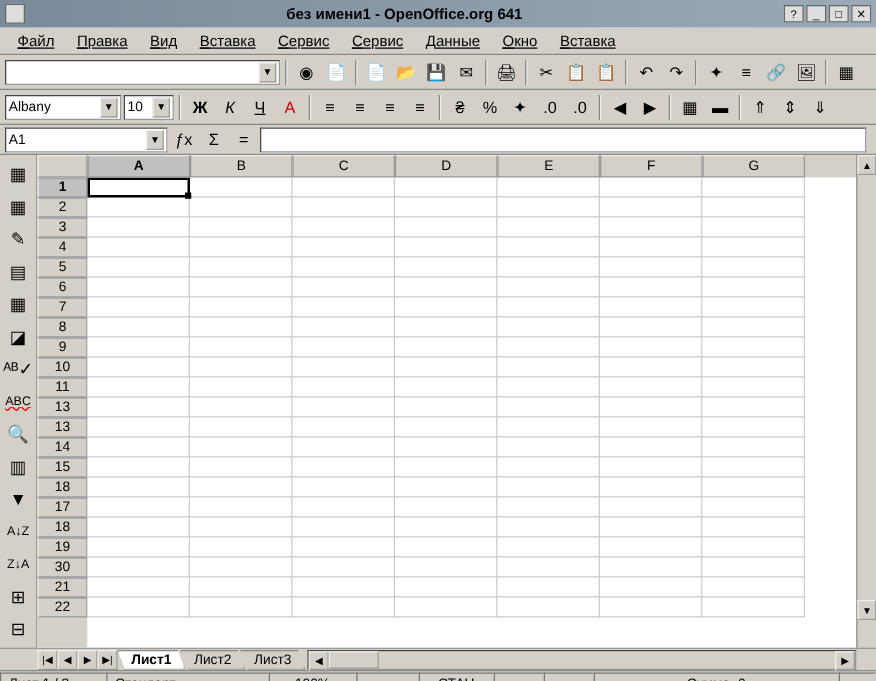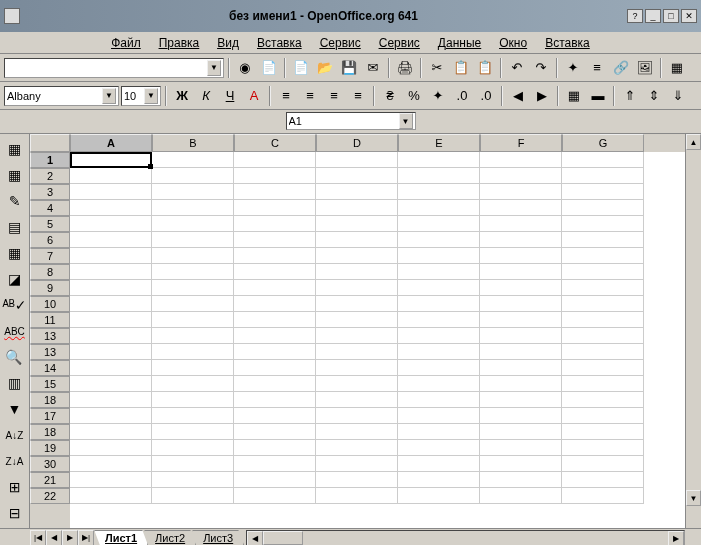--- a/index.html
+++ b/index.html
@@ -1,31 +1,31 @@
 <!DOCTYPE html>
 <html><head>
 <meta charset="utf-8">
 <style>
 * { margin: 0; padding: 0; box-sizing: border-box; font-family: Arial, sans-serif; }
 body { background: #c0c0c0; width: 701px; height: 545px; overflow: hidden; font-size: 12px; }
-.titlebar { height: 32px; background: linear-gradient(to right, #7a8a9a, #9aaab8); display: flex; align-items: center; padding: 10px 4px; gap: 4px; }
+.titlebar { height: 22px; background: linear-gradient(to right, #7a8a9a, #9aaab8); display: flex; align-items: center; padding: 10px 4px; gap: 4px; }
 .tb-icon { width: 16px; height: 16px; background: #ddd; border: 1px solid #666; }
 .tb-title { flex: 1; text-align: center; color: #000; font-size: 12px; font-weight: bold; }
 .tb-btns { display: flex; gap: 2px; }
 .tb-btn { width: 16px; height: 14px; background: #ddd; border: 1px solid #666; display: flex; align-items: center; justify-content: center; font-size: 9px; cursor: pointer; }
-.menubar { height: 22px; background: #d4d0c8; display: flex; align-items: center; padding: 2px 6px; gap: 2px; border-bottom: 1px solid #888; justify-content: center; }
+.menubar { height: 22px; background: #d4d0c8; display: flex; align-items: center; padding: 2px 6px; gap: 2px; border-bottom: 1px solid #888; }
 .menu-item { padding: 2px 8px; cursor: pointer; font-size: 12px; text-decoration: underline; text-decoration-color: #000; text-underline-offset: 1px; }
 .menu-item:first-letter { text-decoration: underline; }
 .toolbar { height: 28px; background: #d4d0c8; display: flex; align-items: center; padding: 2px 4px; gap: 2px; border-bottom: 1px solid #888; }
 .combo { height: 20px; background: #fff; border: 1px inset #999; display: flex; align-items: center; padding: 0 2px; }
 .combo input { border: none; outline: none; flex: 1; font-size: 11px; width: 100%; }
 .combo-btn { width: 14px; height: 16px; background: #d4d0c8; border: 1px outset #eee; display: flex; align-items: center; justify-content: center; font-size: 8px; cursor: pointer; }
 .tbtn { width: 22px; height: 22px; border: 1px solid transparent; display: flex; align-items: center; justify-content: center; cursor: pointer; font-size: 13px; }
 .sep { width: 2px; height: 20px; border-left: 1px solid #888; border-right: 1px solid #eee; margin: 0 2px; }
-.formula-bar { height: 24px; background: #d4d0c8; display: flex; align-items: center; padding: 2px 4px; gap: 2px; border-bottom: 1px solid #888; flex-direction: column; }
+.formula-bar { height: 24px; background: #d4d0c8; display: flex; align-items: center; padding: 2px 4px; gap: 2px; border-bottom: 1px solid #888; }
 .main-area { display: flex; height: 394px; }
 .side-toolbar { width: 30px; background: #d4d0c8; border-right: 1px solid #888; display: flex; flex-direction: column; align-items: center; padding: 4px 0; gap: 4px; }
 .side-btn { width: 22px; height: 22px; cursor: pointer; display: flex; align-items: center; justify-content: center; font-size: 14px; }
 .grid-area { flex: 1; display: flex; flex-direction: column; background: #fff; }
 .col-headers { height: 18px; display: flex; background: #d4d0c8; }
 .corner { width: 40px; height: 18px; background: #d4d0c8; border: 1px solid #999; border-top: 1px solid #eee; border-left: 1px solid #eee; }
 .col-h { width: 82px; height: 18px; border: 1px solid #999; border-top: 1px solid #eee; display: flex; align-items: center; justify-content: center; font-size: 11px; background: #d4d0c8; cursor: pointer; }
 .col-h.active { background: #c0c0c0; font-weight: bold; }
 .grid-body { flex: 1; display: flex; overflow: hidden; }
 .row-headers { width: 40px; background: #d4d0c8; }
@@ -34,21 +34,21 @@
 .cells { flex: 1; position: relative; background: #fff; }
 .cell-grid { position: absolute; inset: 0; }
 .cell-row { height: 16px; display: flex; }
 .cell { width: 82px; height: 16px; border-right: 1px solid #ccc; border-bottom: 1px solid #ccc; }
 .active-cell { position: absolute; top: 0; left: 0; width: 82px; height: 16px; border: 2px solid #000; pointer-events: none; }
 .active-cell::after { content: ''; position: absolute; bottom: -3px; right: -3px; width: 5px; height: 5px; background: #000; }
 .scroll-v { width: 16px; background: #d4d0c8; border-left: 1px solid #888; }
 .scroll-v-btn { height: 16px; background: #d4d0c8; border: 1px outset #eee; display: flex; align-items: center; justify-content: center; font-size: 8px; cursor: pointer; }
 .tab-bar { height: 18px; background: #d4d0c8; display: flex; align-items: center; border-top: 1px solid #888; }
 .tab-nav { width: 16px; height: 16px; border: 1px outset #eee; display: flex; align-items: center; justify-content: center; font-size: 8px; cursor: pointer; }
-.sheet-tab { padding: 1px 10px; height: 16px; border: 1px solid #888; font-size: 11px; cursor: pointer; background: #d4d0c8; clip-path: polygon(0 0, calc(100% - 6px) 0, 100% 100%, 6px 100%); margin-right: -4px; text-decoration: underline; }
+.sheet-tab { padding: 1px 10px; height: 16px; border: 1px solid #888; font-size: 11px; cursor: pointer; background: #d4d0c8; clip-path: polygon(0 0, calc(100% - 6px) 0, 100% 100%, 6px 100%); margin-right: -4px; }
 .sheet-tab.active { background: #fff; font-weight: bold; z-index: 1; }
 .hscroll { flex: 1; height: 16px; background: #d4d0c8; border: 1px inset #999; display: flex; margin-left: 6px; }
 .hscroll-thumb { width: 40px; background: #d4d0c8; border: 1px outset #eee; }
 .statusbar { height: 20px; background: #d4d0c8; display: flex; align-items: center; border-top: 1px solid #888; font-size: 11px; }
 .status-cell { height: 18px; border: 1px inset #ccc; padding: 1px 6px; display: flex; align-items: center; }
 </style>
 </head>
 <body>
 
 <div class="titlebar">
@@ -99,21 +99,21 @@
   <div class="sep"></div>
   <div class="tbtn">✦</div>
   <div class="tbtn">≡</div>
   <div class="tbtn">🔗</div>
   <div class="tbtn">🖼</div>
   <div class="sep"></div>
   <div class="tbtn">▦</div>
 </div>
 
 <div class="toolbar">
-  <div class="combo" style="width:115px">
+  <div class="combo" style="width:93px">
       <input type="text" value="Albany" style="">
       <div class="combo-btn">▼</div>
     </div>
   <div class="combo" style="width:40px">
       <input type="text" value="10" style="">
       <div class="combo-btn">▼</div>
     </div>
   <div class="sep"></div>
   <div class="tbtn" style="font-weight:bold">Ж</div>
   <div class="tbtn" style="font-style:italic">К</div>

